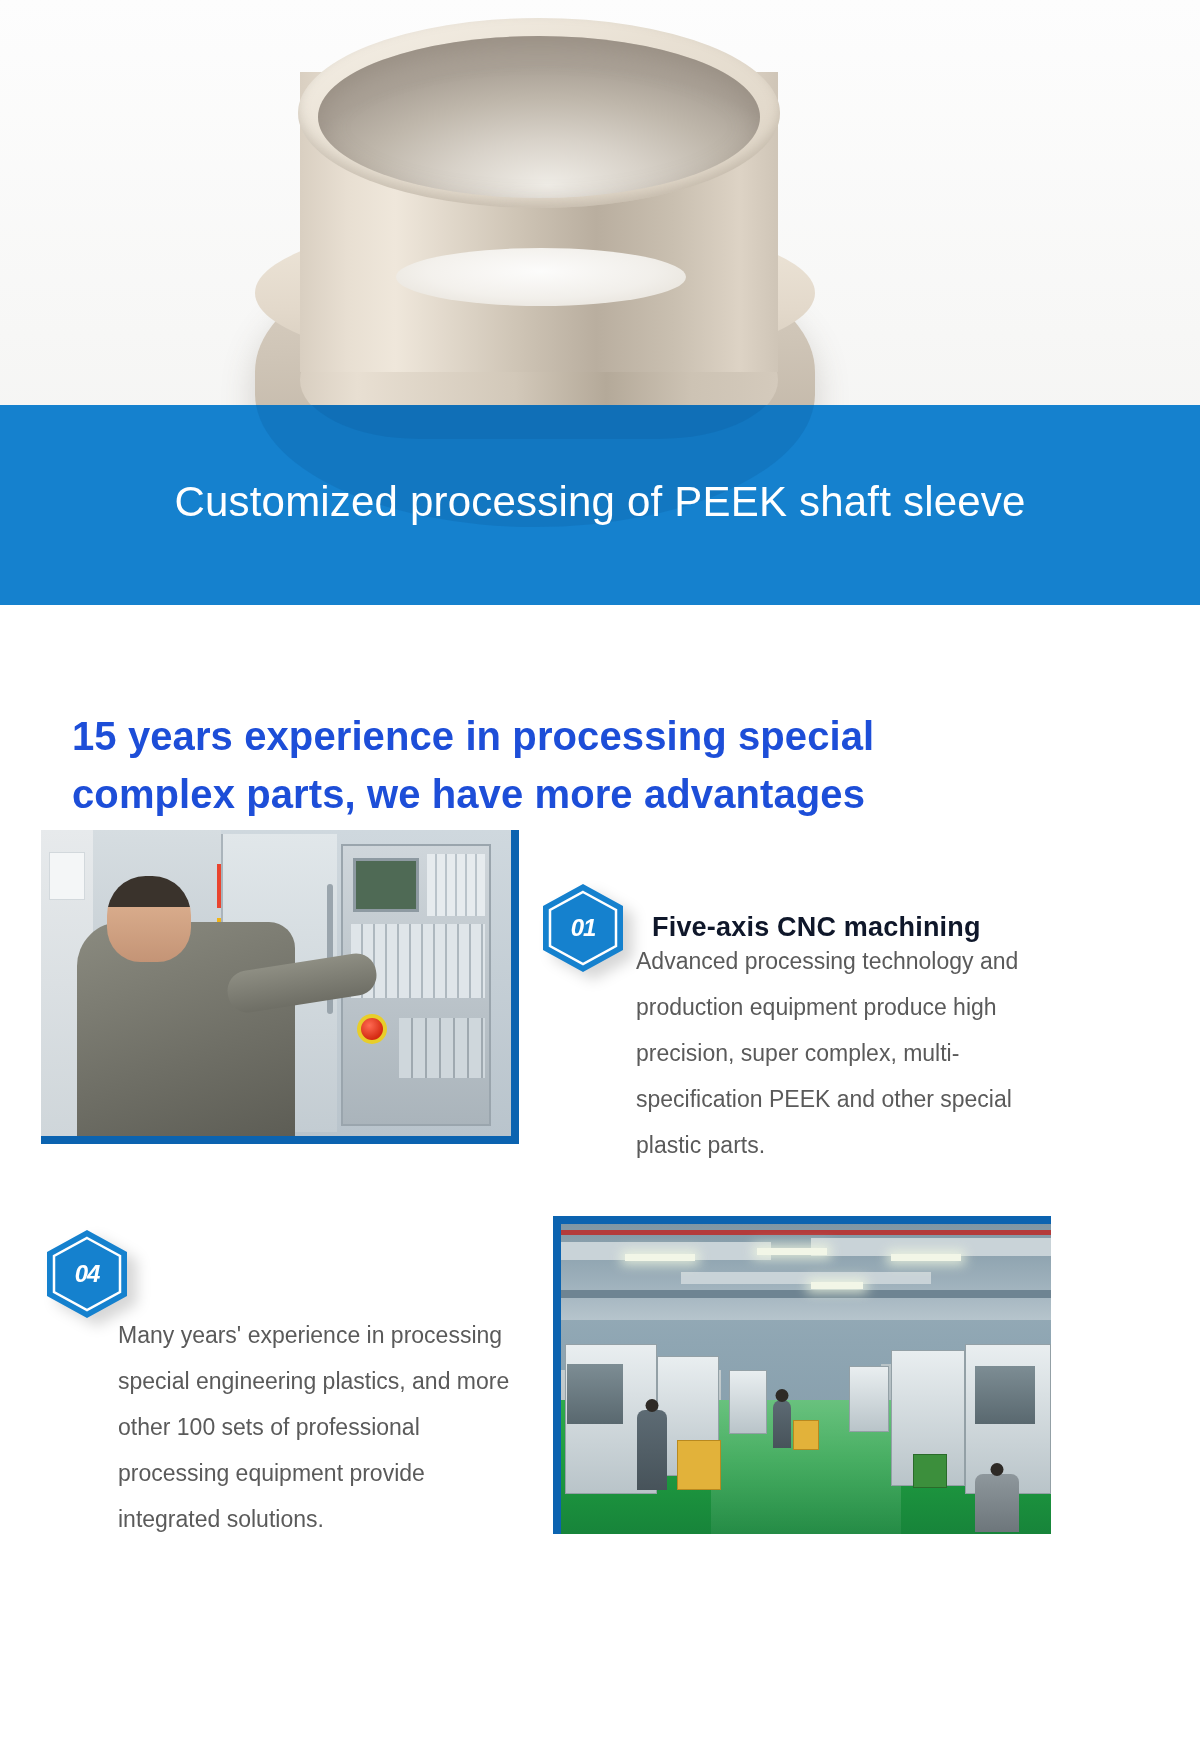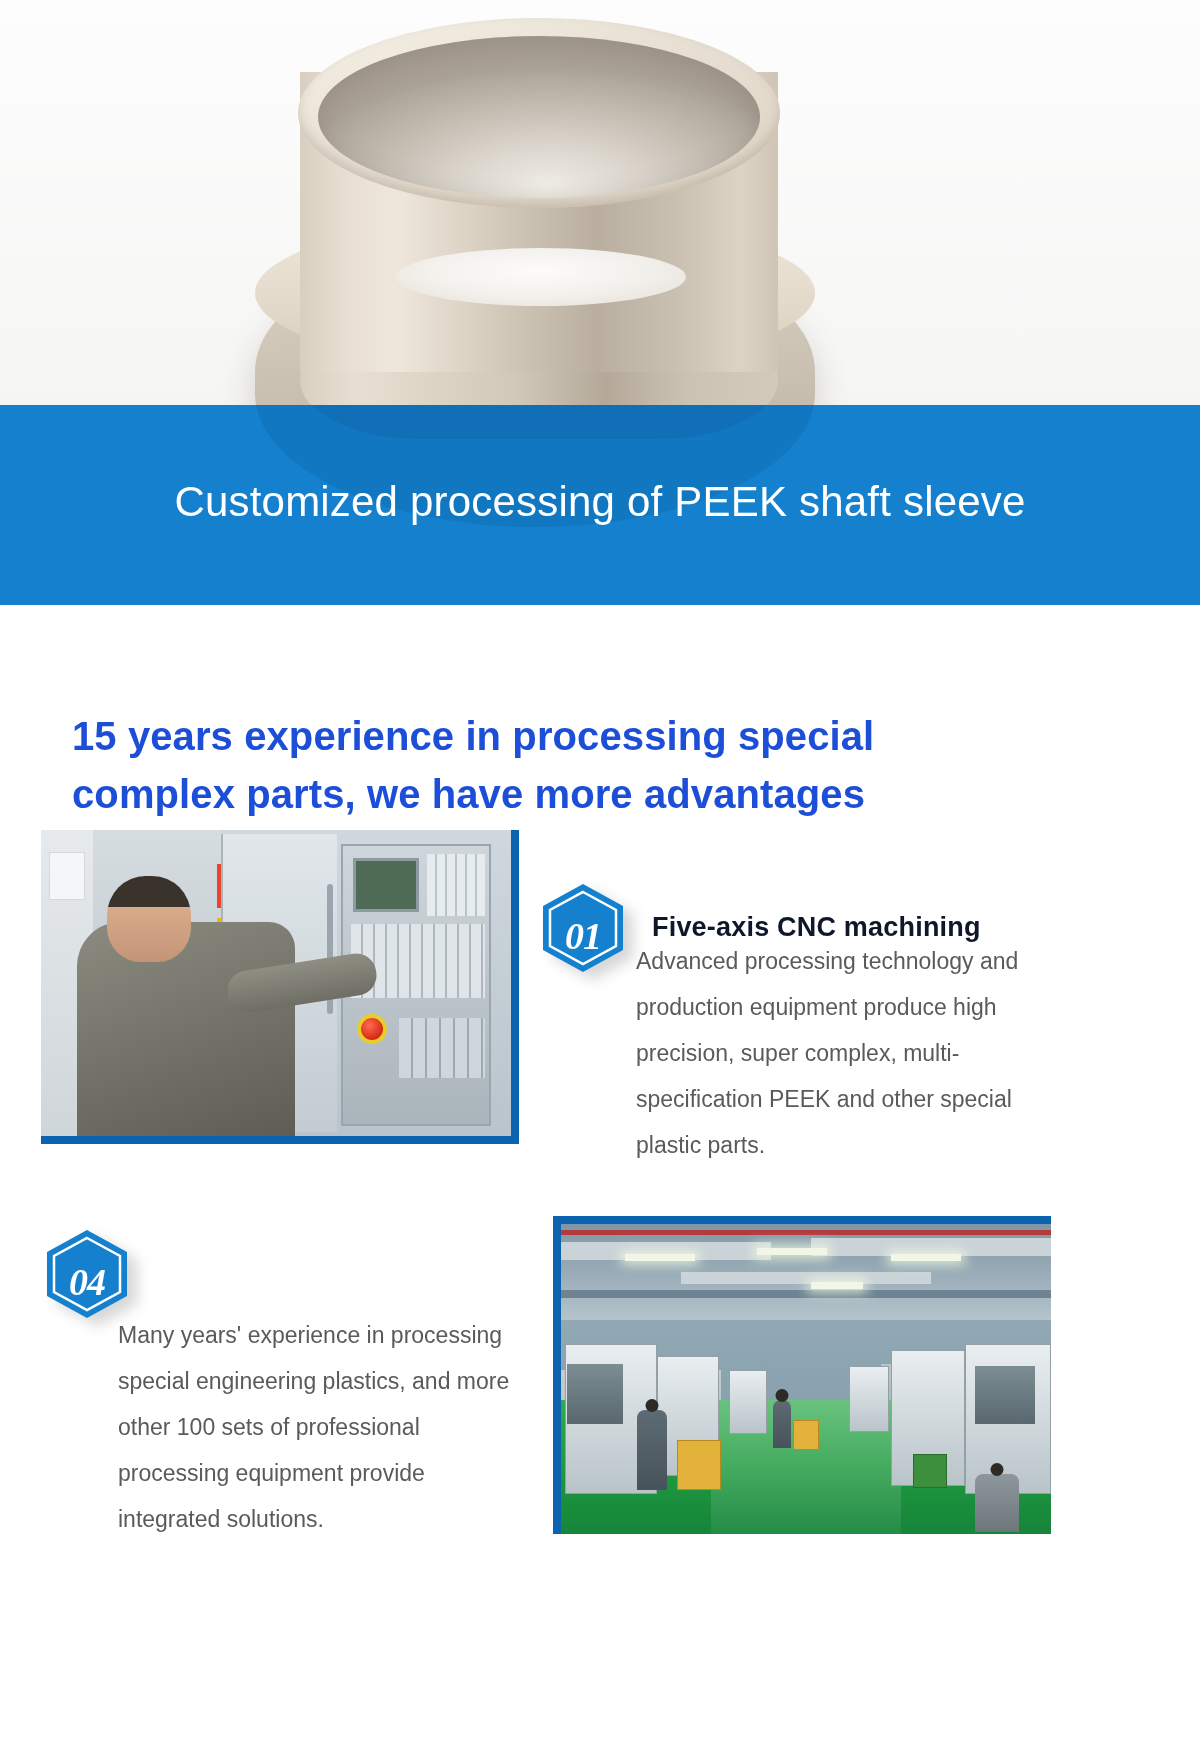--- a/index.html
+++ b/index.html
@@ -200,28 +200,27 @@
 
   
   .hex {
     position: relative;
     width: 86px; height: 92px;
     display: inline-block;
   }
   .hex svg { display:block; filter: drop-shadow(10px 8px 7px rgba(0,0,0,.16)); }
   .hex .num {
     position: absolute;
-    left: 0; top: 8px; width: 86px; height: 92px;
+    left: 0; top: 0; width: 86px; height: 92px;
     display: flex; align-items: center; justify-content: center;
     color: #ffffff;
-    font-size: 38px;
+    font-size: 24px;
     font-weight: bold;
     font-style: italic;
     letter-spacing: -1px;
-    font-family: Liberation Serif, serif;
   }
 
   .feat-title {
     font-size: 27px;
     font-weight: bold;
     color: #0f172a;
     letter-spacing: .2px;
     white-space: nowrap;
   }
   .feat-body {

